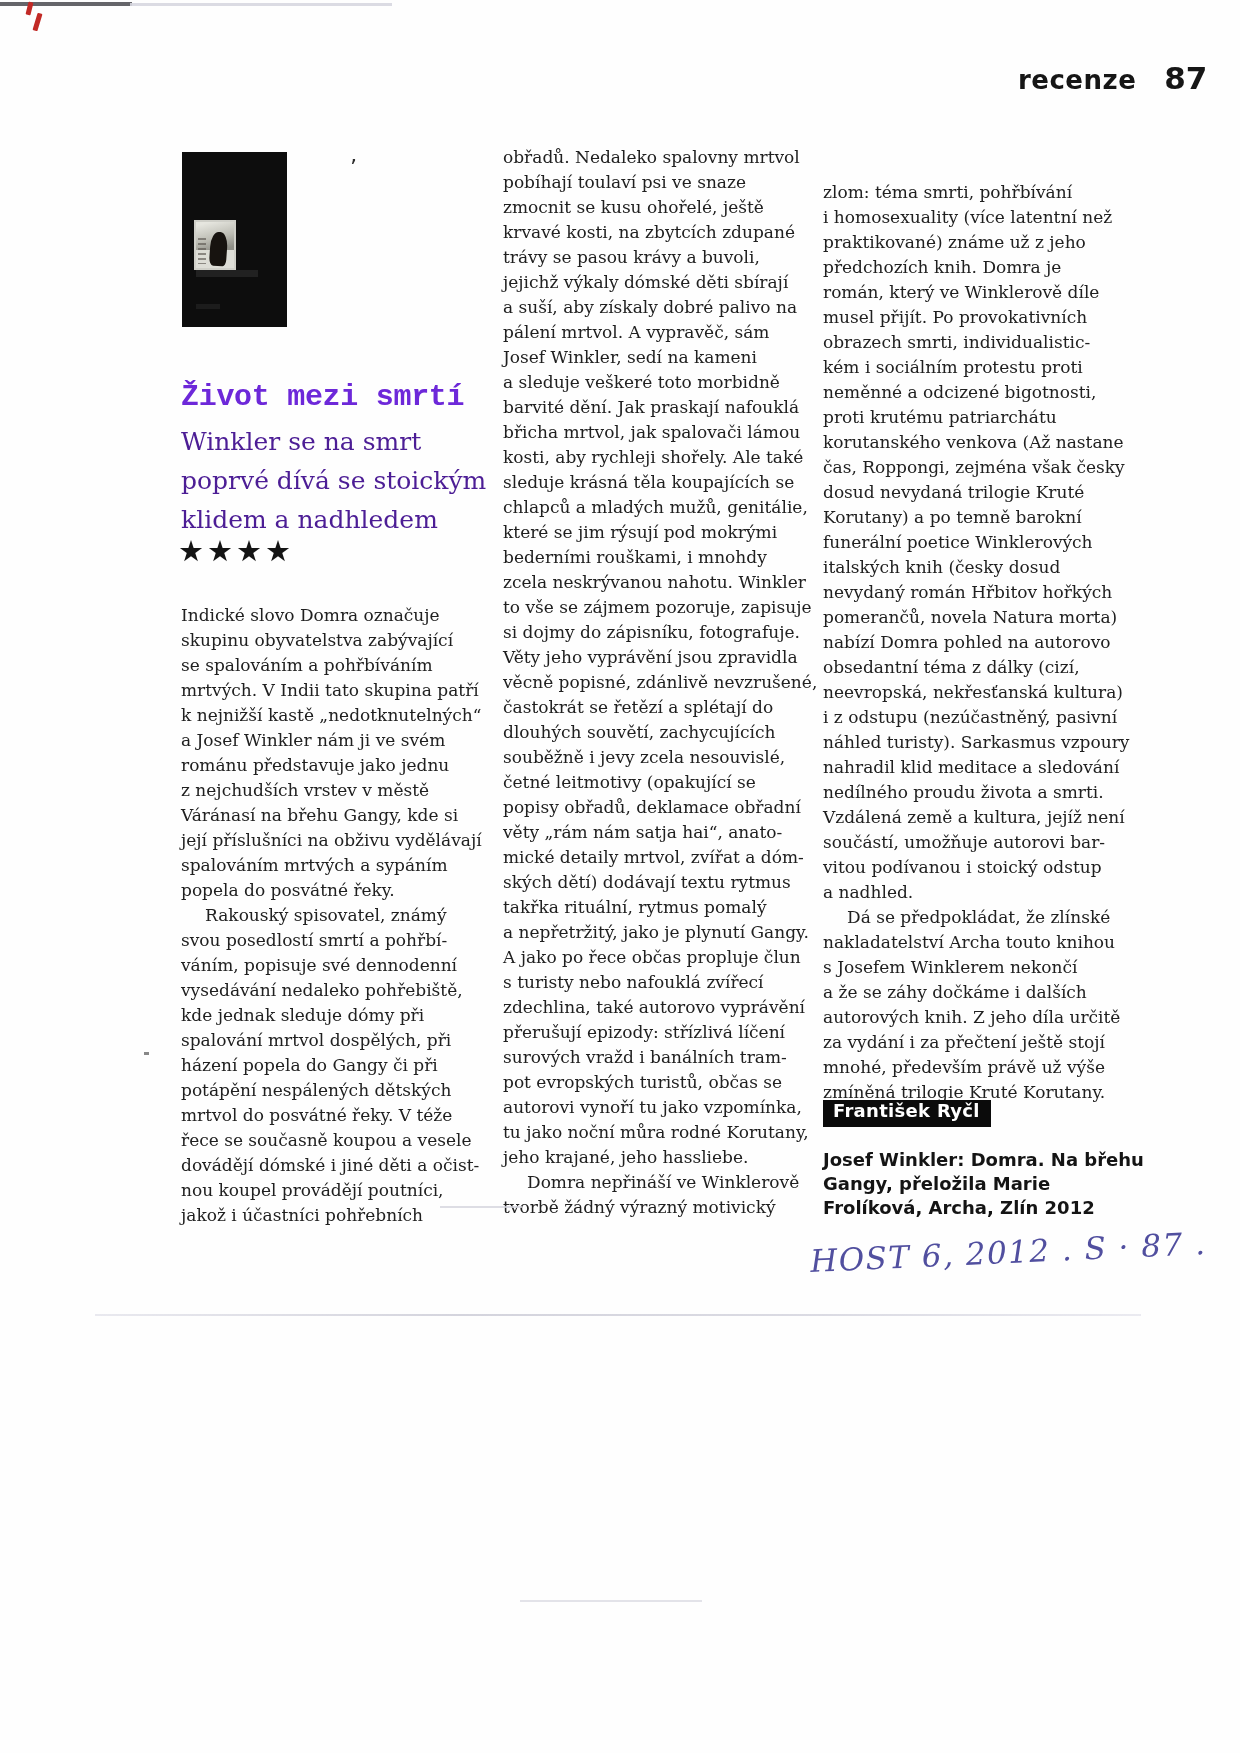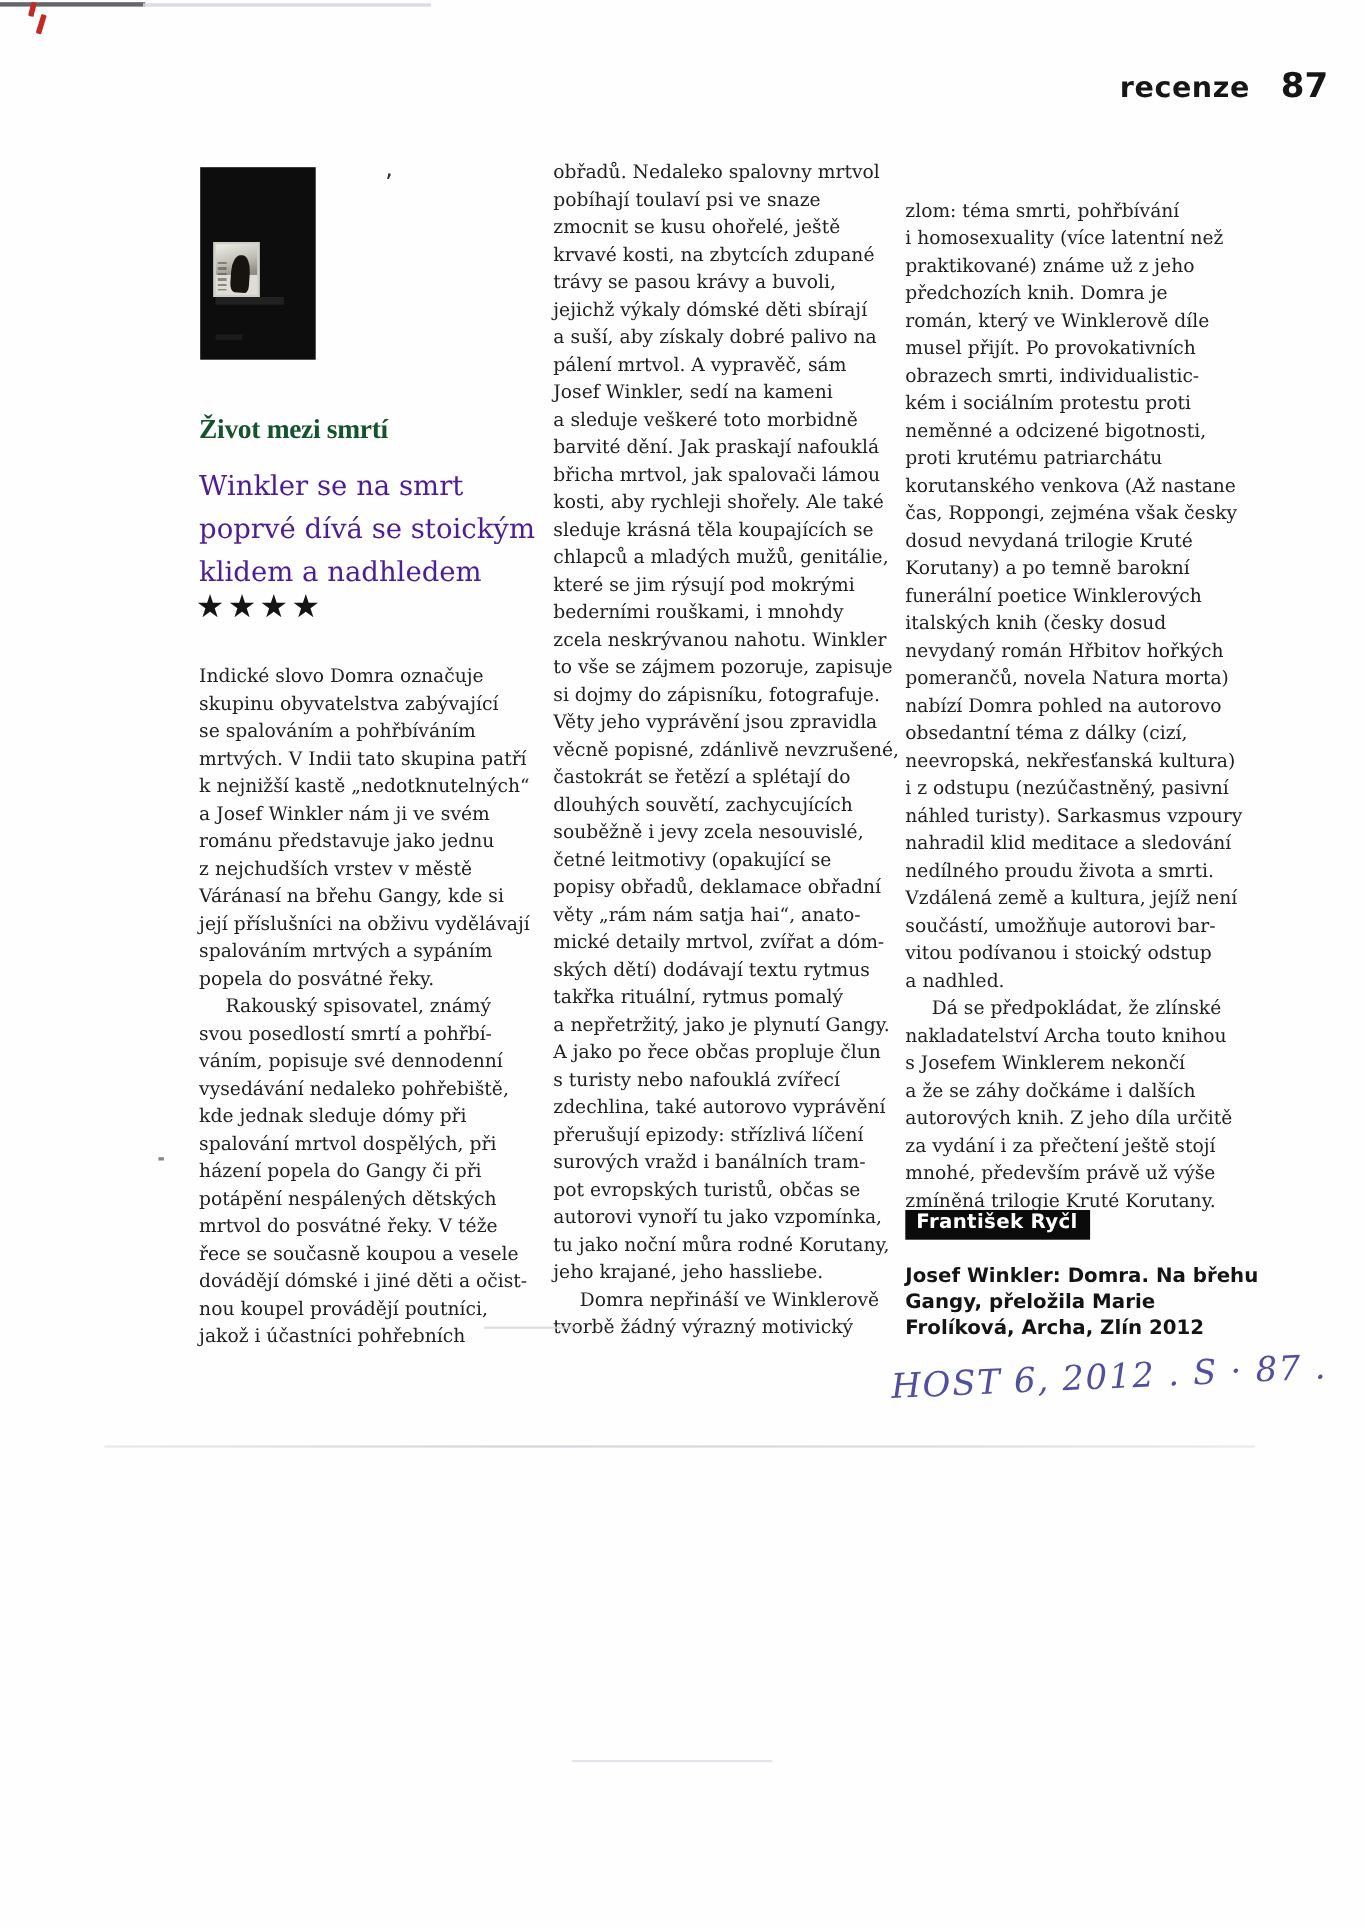--- a/index.html
+++ b/index.html
@@ -29,22 +29,22 @@
   .cover .pic .smoke{position:absolute;left:0;top:0;width:100%;height:60%;
               background:linear-gradient(165deg,#e6e6df 10%,#bdbdb4 55%,#8e8e86 90%);}
   .cover .pic .figure{position:absolute;left:14px;top:10px;width:17px;height:34px;background:#17130f;
               border-radius:45% 45% 20% 25%;transform:rotate(4deg);}
   .cover .pic .dots{position:absolute;left:2px;top:16px;width:8px;height:26px;
               background:repeating-linear-gradient(#55504a 0 2px,transparent 2px 5px);opacity:.6;}
   .cover .t1{position:absolute;left:14px;top:118px;width:62px;height:7px;background:#3a3a3a;opacity:.45;}
   .cover .t2{position:absolute;left:14px;top:152px;width:24px;height:5px;background:#3a3a3a;opacity:.35;}
   .stray{position:absolute;left:350px;top:155px;font-size:22px;color:#2c2c2c;font-family:"DejaVu Sans",sans-serif;}
   
-  .title{position:absolute;left:181px;top:360px;font-family:Liberation Serif, serif;
-         font-weight:bold;font-size:25px;letter-spacing:-0.3px;color:#14532d;}
+  .title{position:absolute;left:181px;top:360px;font-family:Liberation Mono, monospace;
+         font-weight:bold;font-size:30px;letter-spacing:-0.3px;color:#6d28d9;}
   .subtitle{position:absolute;left:181px;top:422px;font-size:25px;line-height:39px;
             white-space:pre-line;color:#4c1d95;}
   .stars{position:absolute;left:178px;top:534px;font-family:"DejaVu Sans",sans-serif;
          font-size:29px;letter-spacing:3px;color:#141414;}
   
   .col{position:absolute;font-size:17px;line-height:25px;white-space:pre;color:#202020;}
   .col-left{left:181px;top:603px;width:300px;}
   .col-mid{left:503px;top:145px;width:300px;}
   .col-right{left:823px;top:145px;width:300px;margin-top:35px;}
   .para{margin:0;}

